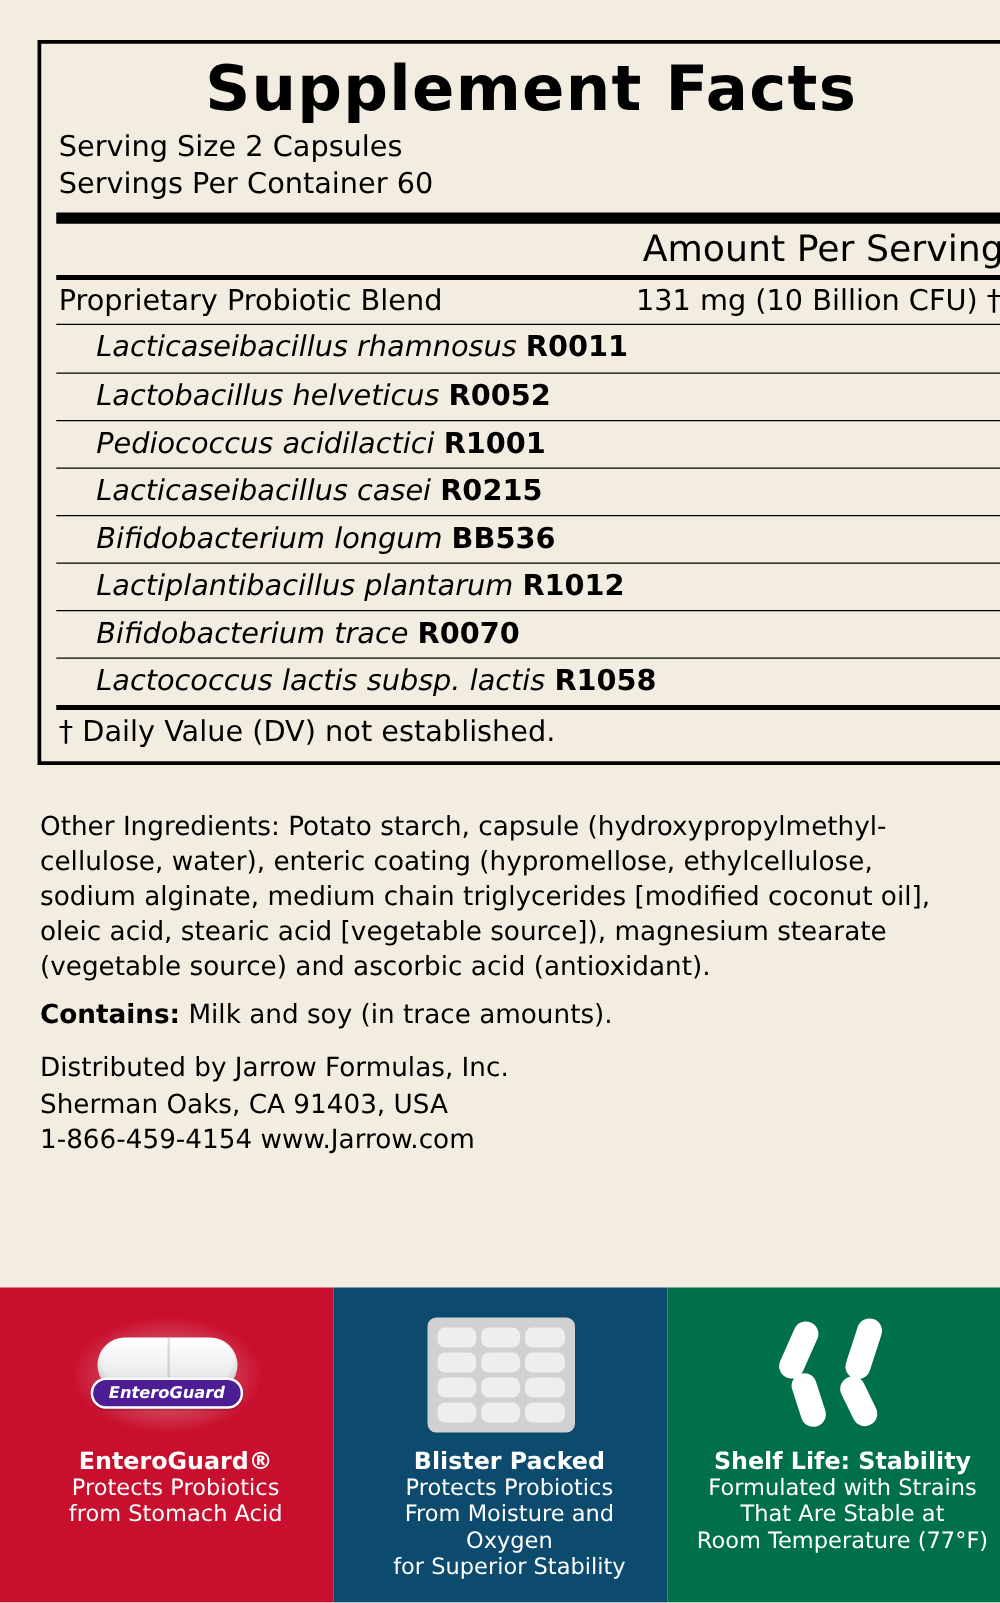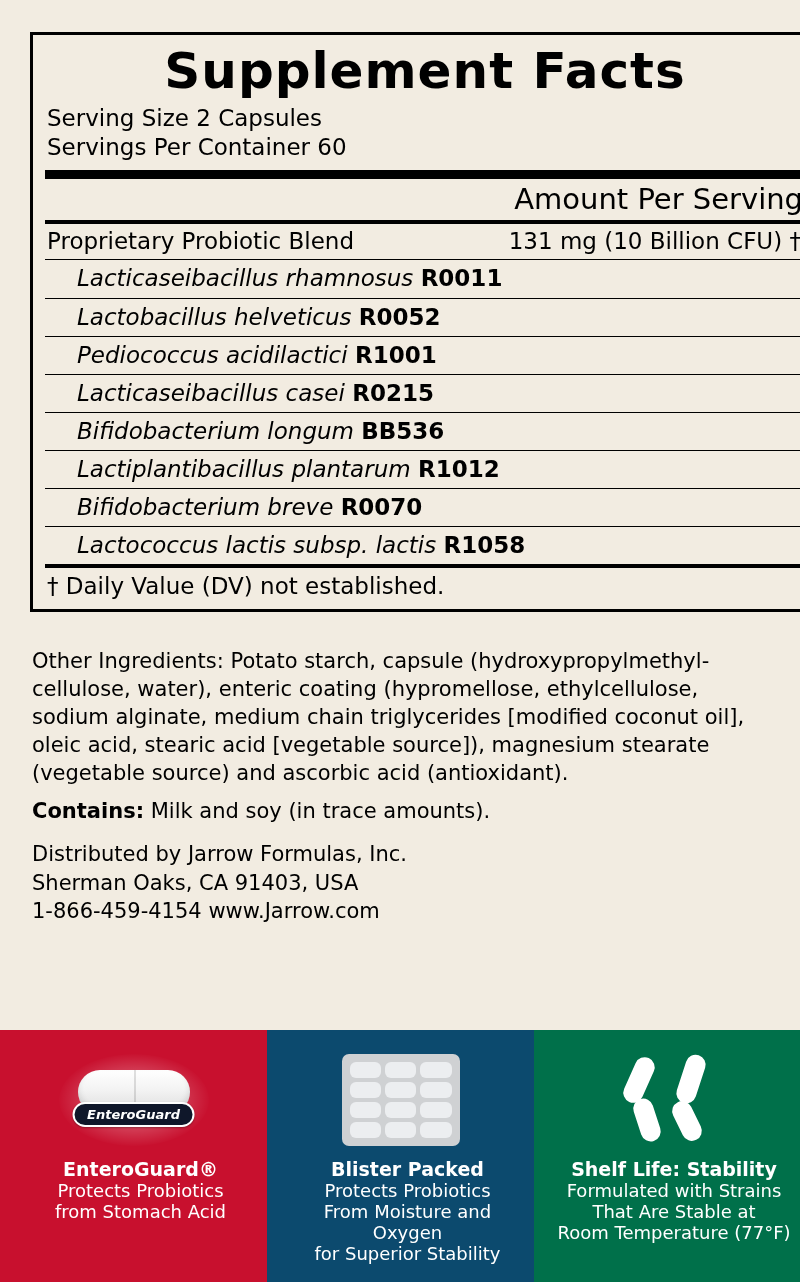--- a/index.html
+++ b/index.html
@@ -187,21 +187,21 @@
     left: 50%;
     top: 18px;
     width: 2px; height: 44px;
     background: rgba(0,0,0,0.12);
   }
   .enteroguard-badge {
     position: absolute;
     left: 50%;
     top: 50px;
     transform: translateX(-50%);
-    background: #0f172a;
+    background: #4c1d95;
     border: 2px solid #fff;
     border-radius: 14px;
     color: #fff;
     font-size: 13px;
     font-weight: bold;
     font-style: italic;
     padding: 3px 13px;
     white-space: nowrap;
     box-shadow: 0 1px 2px rgba(0,0,0,0.3);
   }
@@ -296,21 +296,21 @@
     </div>
 
     <div class="rule-thin"></div>
     <div class="strain-row">
       <i>Lactiplantibacillus plantarum</i>
       <b>R1012</b>
     </div>
 
     <div class="rule-thin"></div>
     <div class="strain-row">
-      <i>Bifidobacterium breve</i>
+      <i>Bifidobacterium trace</i>
       <b>R0070</b>
     </div>
 
     <div class="rule-thin"></div>
     <div class="strain-row">
       <i>Lactococcus lactis subsp. lactis</i>
       <b>R1058</b>
     </div>
 
     <div class="rule-med"></div>

